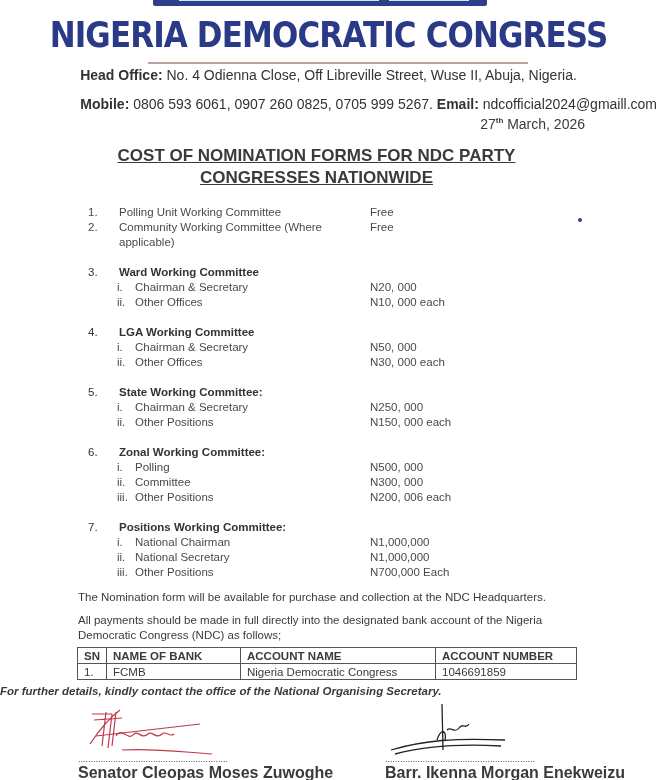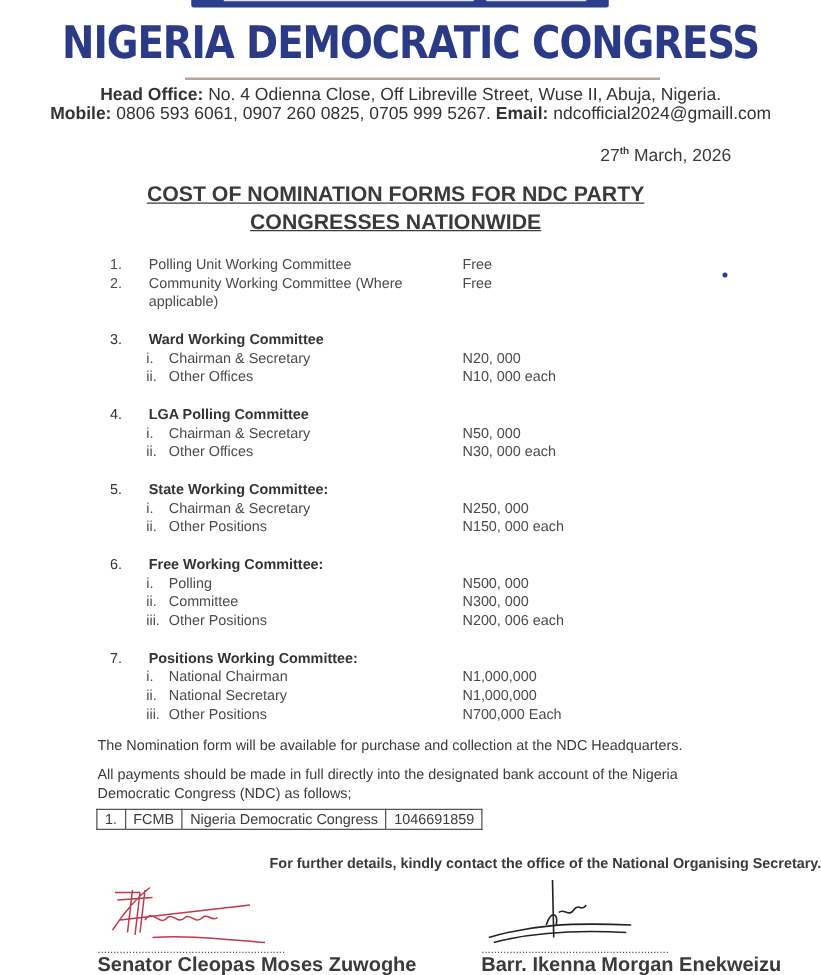--- a/index.html
+++ b/index.html
@@ -24,21 +24,21 @@
     white-space: nowrap;
   }
   .rule {
     position: absolute; left: 148px; top: 62px; width: 380px; height: 2px; background: #b9a49b;
   }
   .addr {
     position: absolute; left: 0; width: 657px; text-align: center; font-size: 14px; color: #333;
   }
   .addr b { font-weight: bold; }
   .addr1 { top: 67px; }
-  .addr2 { top: 82px; }
+  .addr2 { top: 96px; text-align: right; }
   .date {
     position: absolute; right: 72px; top: 116px; font-size: 14px; color: #3a3a3a;
   }
   .date sup { font-size: 8px; font-weight: bold; }
   .title {
     position: absolute; left: 0; width: 657px; text-align: center;
     font-weight: bold; font-size: 17px; color: #3a3a3a; text-decoration: underline;
   }
   .title1 { top: 146px; left: -12px; }
   .title2 { top: 168px; left: -12px; }
@@ -58,22 +58,22 @@
     font-size: 11.5px; color: #3a3a3a;
   }
   table.bank td, table.bank th { border: 1px solid #555; padding: 1px 6px; text-align: left; height: 13px; }
   table.bank th { font-weight: bold; }
   .col-sn { width: 14px; }
   .col-bank { width: 121px; }
   .col-aname { width: 182px; }
   .col-anum { width: 128px; }
 
   .further {
-    position: absolute; left: 0; width: 657px; text-align: right; top: 685px;
-    font-size: 11.5px; font-weight: bold; color: #3a3a3a;
+    position: absolute; left: 0; width: 657px; text-align: left; top: 685px;
+    font-size: 11.5px; font-style: italic; font-weight: bold; color: #3a3a3a;
   }
   .dots { position: absolute; top: 754px; font-size: 9px; color: #444; letter-spacing: 0px; }
   .signer { position: absolute; top: 764px; font-size: 16px; font-weight: bold; color: #3a3a3a; }
   .sig { position: absolute; }
   .side-dot { position: absolute; left: 578px; top: 218px; width: 4px; height: 4px; border-radius: 50%; background: #2b3f8c; }
 </style>
 </head>
 <body>
 
 <div class="logo-box">
@@ -128,21 +128,21 @@
   <span class="val">N20, 000</span>
 </div>
 <div class="row" style="top:296px;">
   <span class="sub-num">ii.</span>
   <span class="sub-lbl">Other Offices</span>
   <span class="val">N10, 000 each</span>
 </div>
 
 <div class="row bold" style="top:326px;">
   <span class="num" style="font-weight:normal">4.</span>
-  <span class="lbl">LGA Polling Committee</span>
+  <span class="lbl">LGA Working Committee</span>
 </div>
 <div class="row" style="top:341px;">
   <span class="sub-num">i.</span>
   <span class="sub-lbl">Chairman &amp; Secretary</span>
   <span class="val">N50, 000</span>
 </div>
 <div class="row" style="top:356px;">
   <span class="sub-num">ii.</span>
   <span class="sub-lbl">Other Offices</span>
   <span class="val">N30, 000 each</span>
@@ -158,21 +158,21 @@
   <span class="val">N250, 000</span>
 </div>
 <div class="row" style="top:416px;">
   <span class="sub-num">ii.</span>
   <span class="sub-lbl">Other Positions</span>
   <span class="val">N150, 000 each</span>
 </div>
 
 <div class="row bold" style="top:446px;">
   <span class="num" style="font-weight:normal">6.</span>
-  <span class="lbl">Free Working Committee:</span>
+  <span class="lbl">Zonal Working Committee:</span>
 </div>
 <div class="row" style="top:461px;">
   <span class="sub-num">i.</span>
   <span class="sub-lbl">Polling</span>
   <span class="val">N500, 000</span>
 </div>
 <div class="row" style="top:476px;">
   <span class="sub-num">ii.</span>
   <span class="sub-lbl">Committee</span>
   <span class="val">N300, 000</span>
@@ -202,20 +202,26 @@
   <span class="sub-lbl">Other Positions</span>
   <span class="val">N700,000 Each</span>
 </div>
 
 <div class="para" style="top:590px;">The Nomination form will be available for purchase and collection at the NDC Headquarters.</div>
 <div class="para" style="top:613px;">All payments should be made in full directly into the designated bank account of the Nigeria</div>
 <div class="para" style="top:628px;">Democratic Congress (NDC) as follows;</div>
 
 <table class="bank">
   <tbody>
+      <tr>
+    <th class="col-sn">SN</th>
+    <th class="col-bank">NAME OF BANK</th>
+    <th class="col-aname">ACCOUNT NAME</th>
+    <th class="col-anum">ACCOUNT NUMBER</th>
+  </tr>
   <tr>
     <td>1.</td>
     <td>FCMB</td>
     <td>Nigeria Democratic Congress</td>
     <td>1046691859</td>
   </tr>
 </tbody>
   </table>
 
 <div class="further">For further details, kindly contact the office of the National Organising Secretary.</div>

